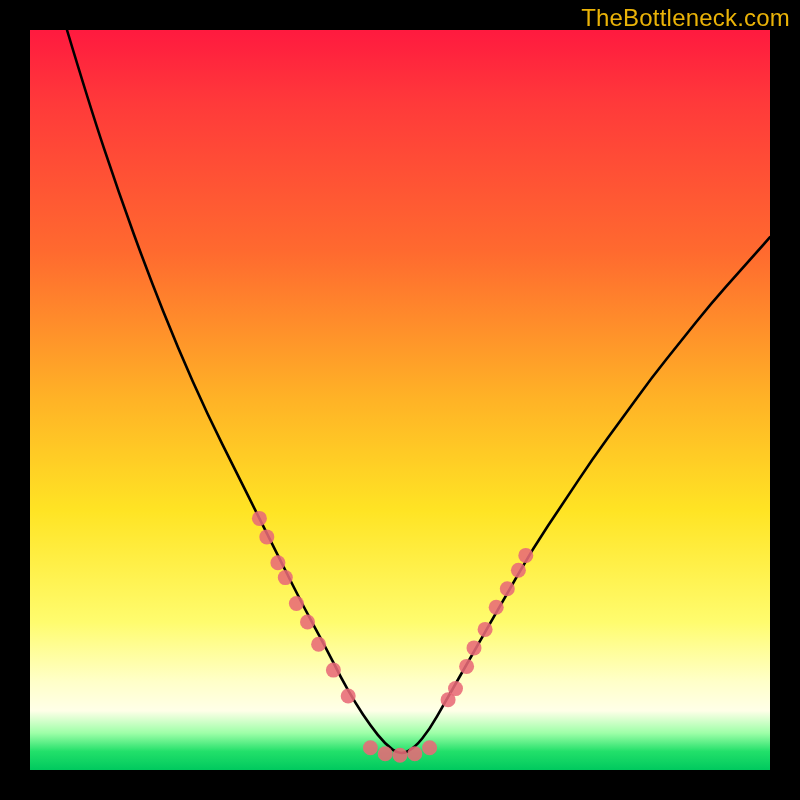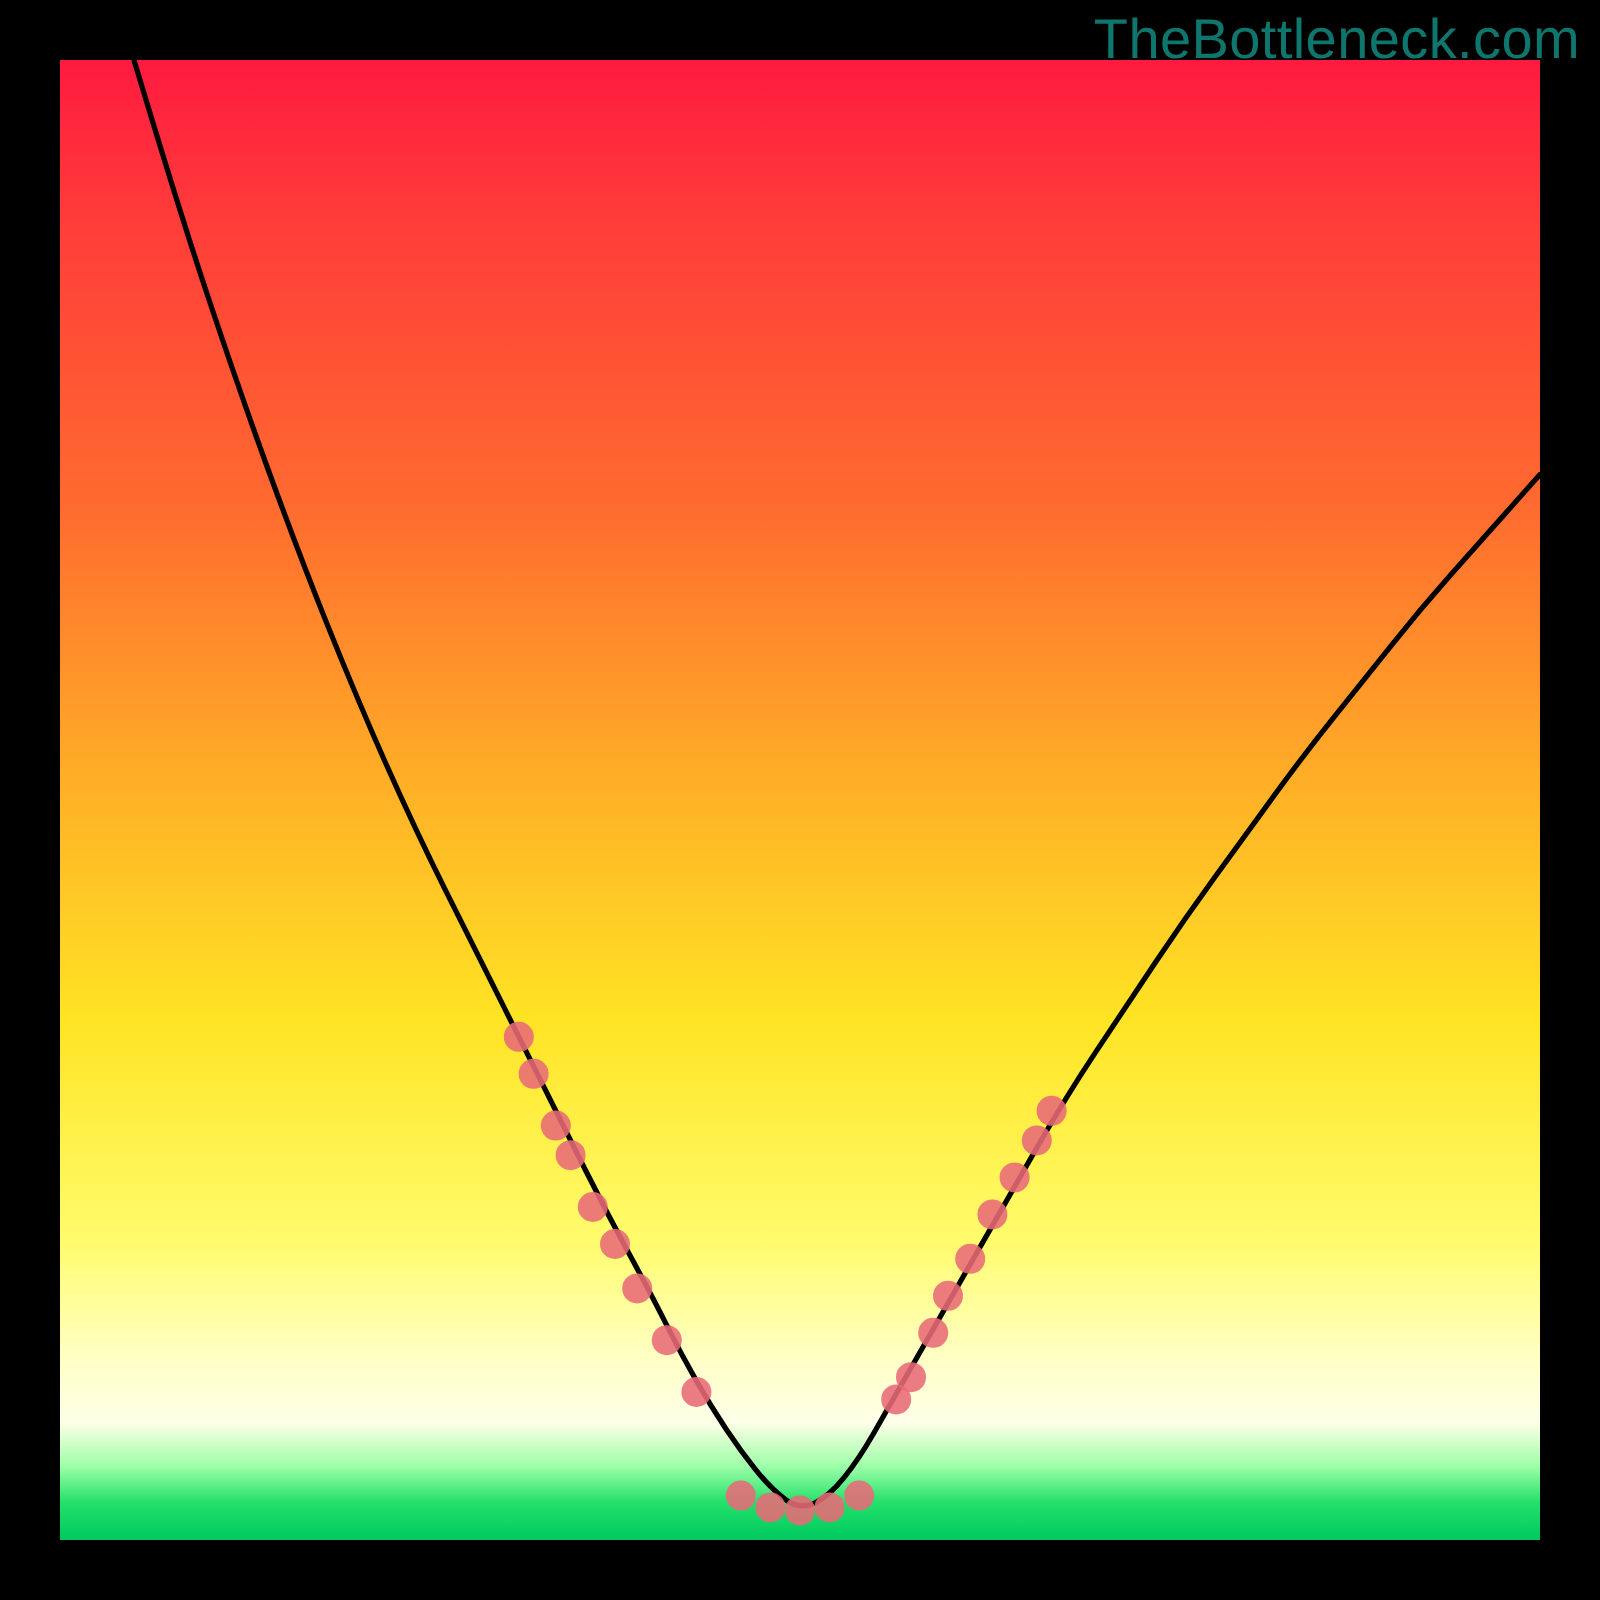--- a/index.html
+++ b/index.html
@@ -38,22 +38,22 @@
       #ffffe8 92%,
       #9effa8 95%,
       #22e06a 97.5%,
       #00c95e 100%
     );
   }
   .watermark {
     position: absolute;
     top: 4px;
     right: 10px;
-    color: #0f766e;
-    font-size: 28px;
+    color: #eab308;
+    font-size: 24px;
     font-weight: 500;
     letter-spacing: 0.2px;
   }
   svg.curve {
     position: absolute;
     top: 0;
     left: 0;
     width: 740px;
     height: 740px;
     overflow: visible;

